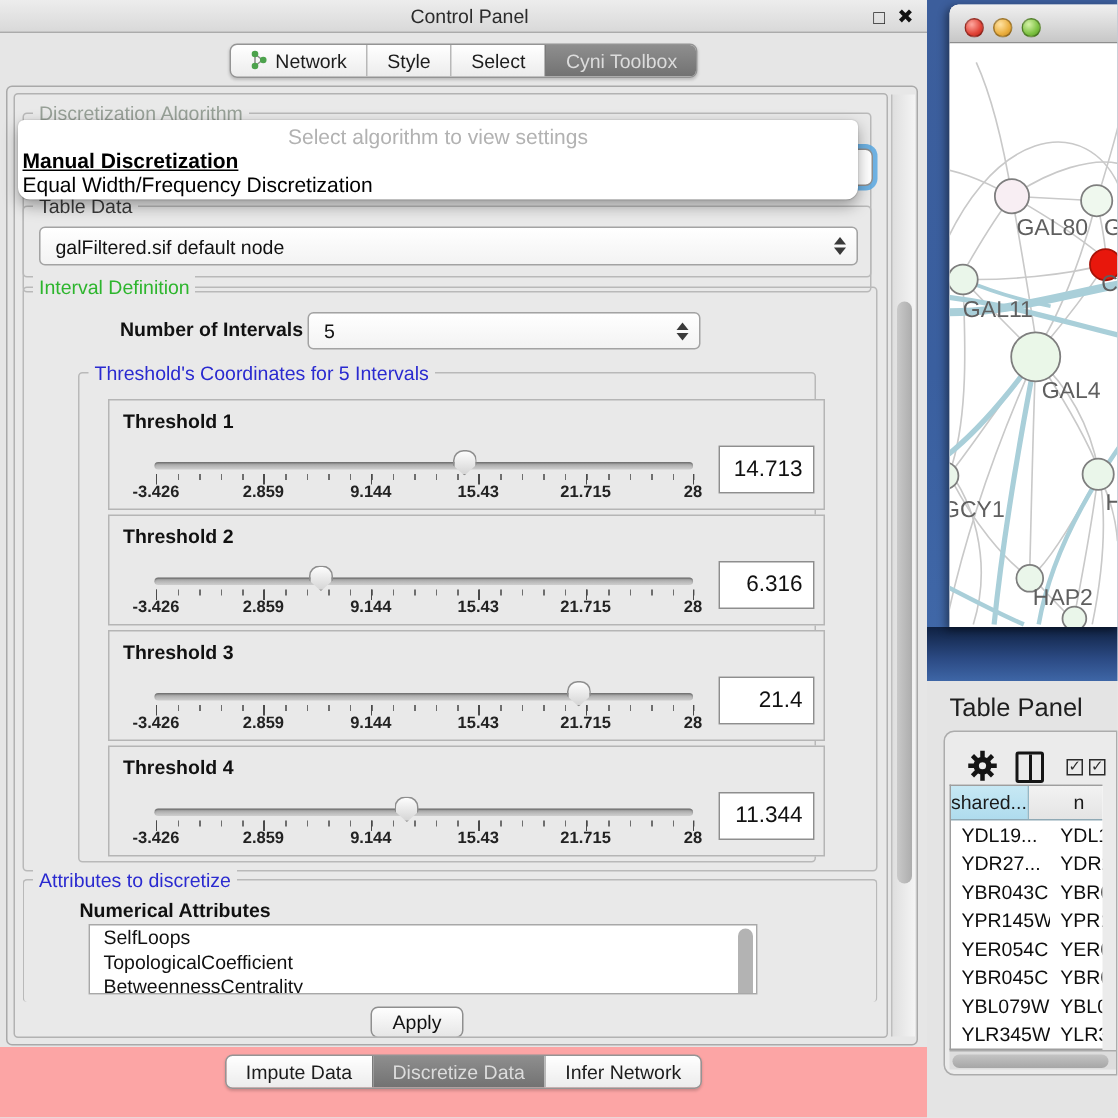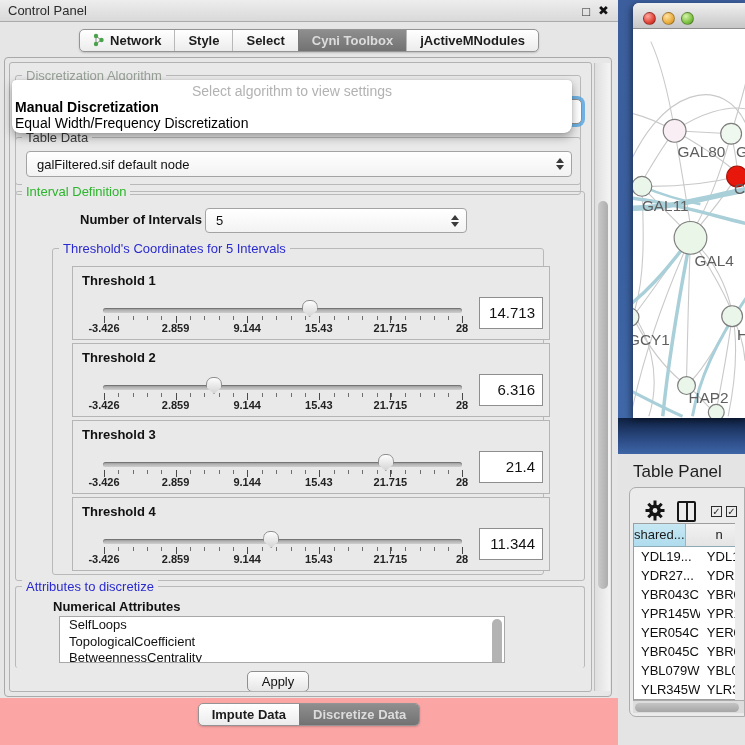--- a/index.html
+++ b/index.html
@@ -1,31 +1,31 @@
 <!DOCTYPE html>
 <html><head>
 <meta charset="utf-8">
 <style>
   * { box-sizing: border-box; margin: 0; padding: 0; }
   html,body { width:745px; height:745px; overflow:hidden; }
   body { font-family:"Liberation Sans","DejaVu Sans",sans-serif; background:#E6E6E6; position:relative; }
-  .abs { position:absolute; }
+  .abs { position:absolute;justify-content:center; }
 
   
   #cp-titlebar { left:0; top:0; width:618px; height:22px;
     background:linear-gradient(#EDEDED,#D9D9D9); border-bottom:1px solid #ABABAB;
     display:flex; align-items:center; }
   #cp-title { font-size:13px; color:#2B2B2B; padding-left:8px; }
   #cp-float { position:absolute; right:28px; top:4px; font-size:13px; color:#222; }
   #cp-close { position:absolute; right:9px; top:3px; font-size:13px; font-weight:bold; color:#111; }
 
   #cp-tabrow { left:0; top:23px; width:618px; height:34px; display:flex; justify-content:center; align-items:center; }
   .seg { display:flex; border:1px solid #949494; border-radius:5px; overflow:hidden;
     background:linear-gradient(#FFFFFF,#ECECEC); box-shadow:0 1px 2px rgba(0,0,0,.18); height:23px; }
-  .seg .tab { display:flex; align-items:center; gap:5px; padding:0 13px; font-size:13px; font-weight:bold;
+  .seg .tab { display:flex; align-items:center; gap:5px; padding:0 13px; font-size:13px; font-weight:normal;
     color:#1C1C1C; border-left:1px solid #B8B8B8; white-space:nowrap; }
   .seg .tab:first-child { border-left:none; }
   .seg .tab.sel { background:linear-gradient(#8E8E8E,#727272); color:#DCDCDC; border-left-color:#7A7A7A; }
 
   
   #outer-panel { left:4px; top:57px; width:608px; height:640px;
     border:1px solid #A9A9A9; border-radius:4px; background:#E7E7E7; }
   #inner-panel { left:9px; top:62px; width:583px; height:630px;
     border:1px solid #B2B2B2; border-radius:3px; background:#E9E9E9; overflow:hidden; }
 
@@ -55,21 +55,21 @@
 
   
   #focused-combo { left:436px; top:99px; width:146px; height:25px; background:#FFF;
     border:1px solid #8F8F8F; border-radius:5px; box-shadow:0 0 0 3px rgba(88,167,224,.85); }
 
   
   #algo-popup { left:12px; top:80px; width:560px; height:53px; background:#FFFFFF;
     border-radius:4px 4px 8px 8px; box-shadow:0 4px 10px rgba(0,0,0,.35), 0 0 1px rgba(0,0,0,.3); z-index:40; }
   #algo-popup .hint { position:absolute; top:3px; left:0; width:100%; text-align:center;
     font-size:14px; color:#B2B2B2; }
-  #algo-popup .item1 { position:absolute; top:19px; left:3px; font-size:14px; font-weight:bold; color:#000; }
+  #algo-popup .item1 { position:absolute; top:19px; left:3px; font-size:14px; font-weight:bold; color:#000;text-decoration:underline; }
   #algo-popup .item2 { position:absolute; top:35px; left:3px; font-size:14px; color:#000; }
 
   
   .tpanel { position:absolute; left:56px; width:478px; height:74px;
     border:1px solid #B5B5B5; background:#E9E9E9;padding-left:20px; }
   .tpanel .tlabel { position:absolute; left:9px; top:6px; font-size:13px; font-weight:bold; color:#111; }
   .track { position:absolute; left:30px; top:41px; width:359px; height:5px; border-radius:3px;
     background:linear-gradient(#9B9B9B,#CFCFCF); box-shadow:inset 0 1px 1px rgba(0,0,0,.3); }
   .thumb { position:absolute; top:33px; width:16px; height:17px;
     background:linear-gradient(#FDFDFD,#D5D5D5); border:1px solid #8E8E8E;
@@ -167,23 +167,20 @@
     </div>
     <div class="tab">
         <span>Style</span>
       </div>
     <div class="tab">
         <span>Select</span>
       </div>
     <div class="tab sel">
         <span>Cyni Toolbox</span>
       </div>
-    <div class="tab">
-        <span>jActiveMNodules</span>
-      </div>
   </div>
 </div>
 
 <div class="abs" id="outer-panel"></div>
 <div class="abs" id="inner-panel">
 
   <div class="group" style="left:5px; top:12px; width:566px; height:120px;">
     <span class="gtitle gt-muted">Discretization Algorithm</span>
   </div>
 
@@ -306,20 +303,23 @@
   <div class="sthumb"></div>
 </div>
 
 <div class="abs" id="bottom-strip">
   <div class="seg">
     <div class="tab">
         <span>Impute Data</span>
       </div>
     <div class="tab sel">
         <span>Discretize Data</span>
+      </div>
+    <div class="tab">
+        <span>Infer Network</span>
       </div>
   </div>
 </div>
 
 <div class="abs" id="desktop"></div>
 <div class="abs" id="desktop-shadowband"></div>
 
 <div class="abs" id="net-window">
   <div id="net-titlebar">
     <span class="light" id="light-red"></span>

